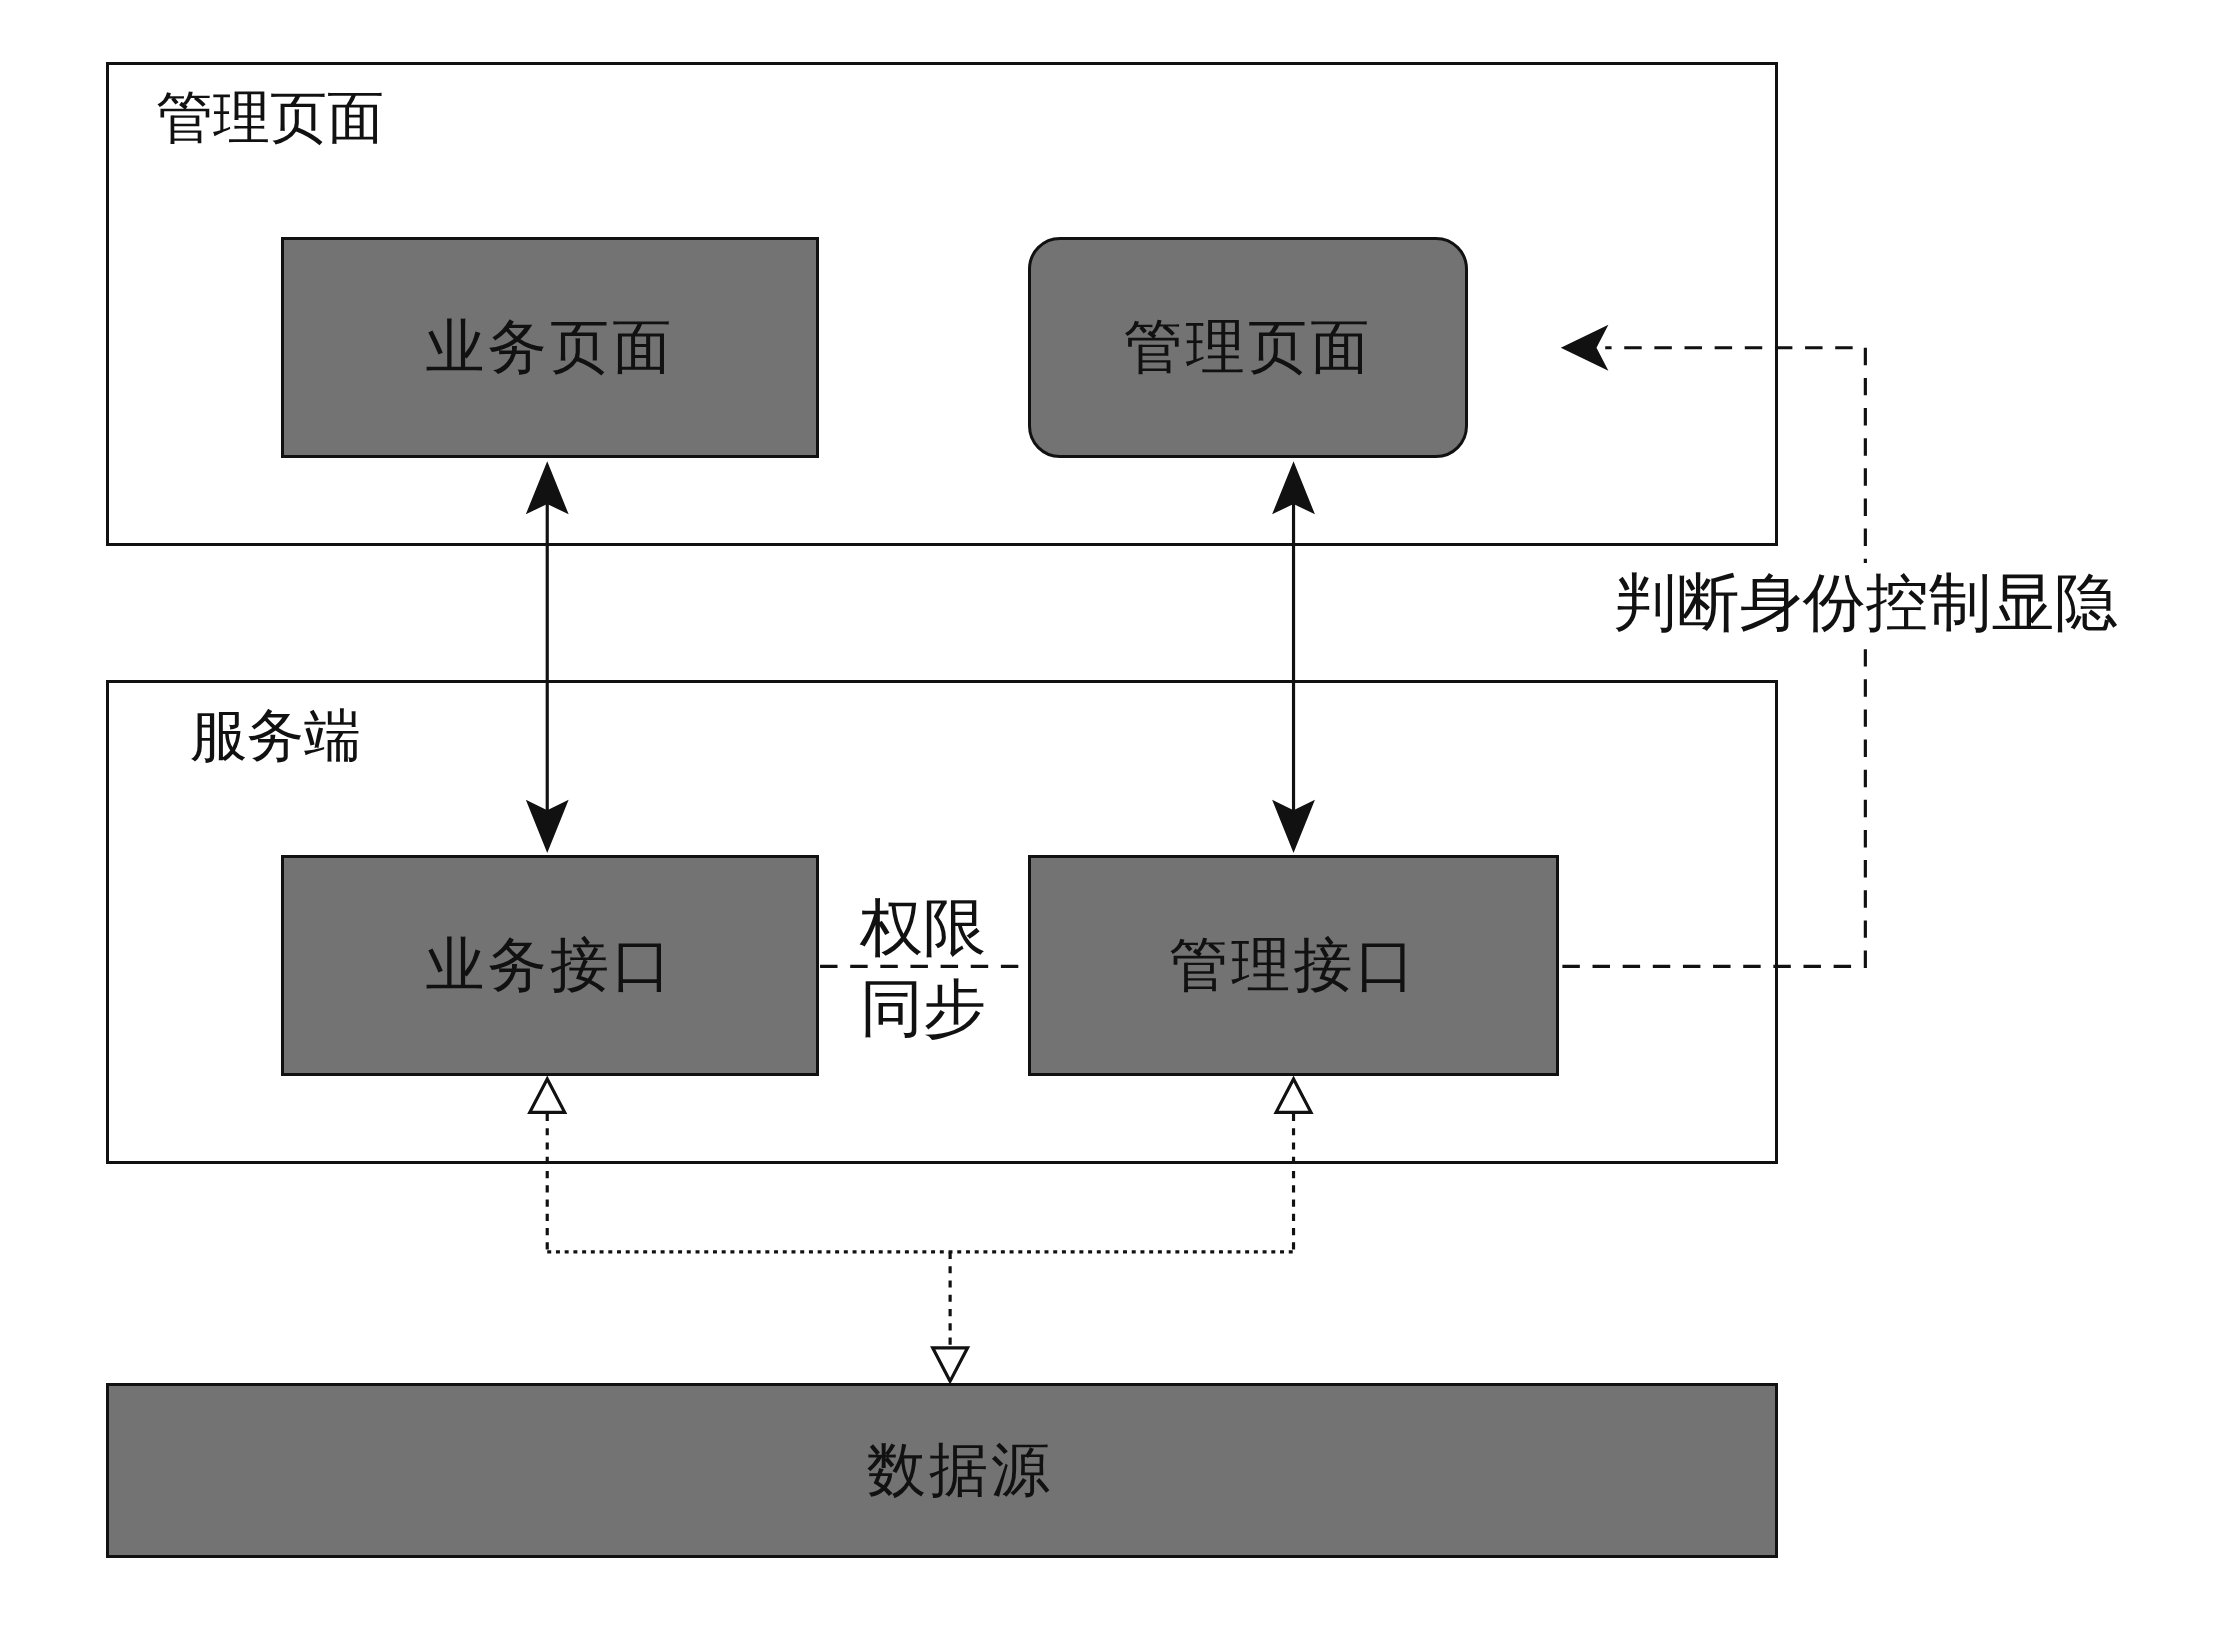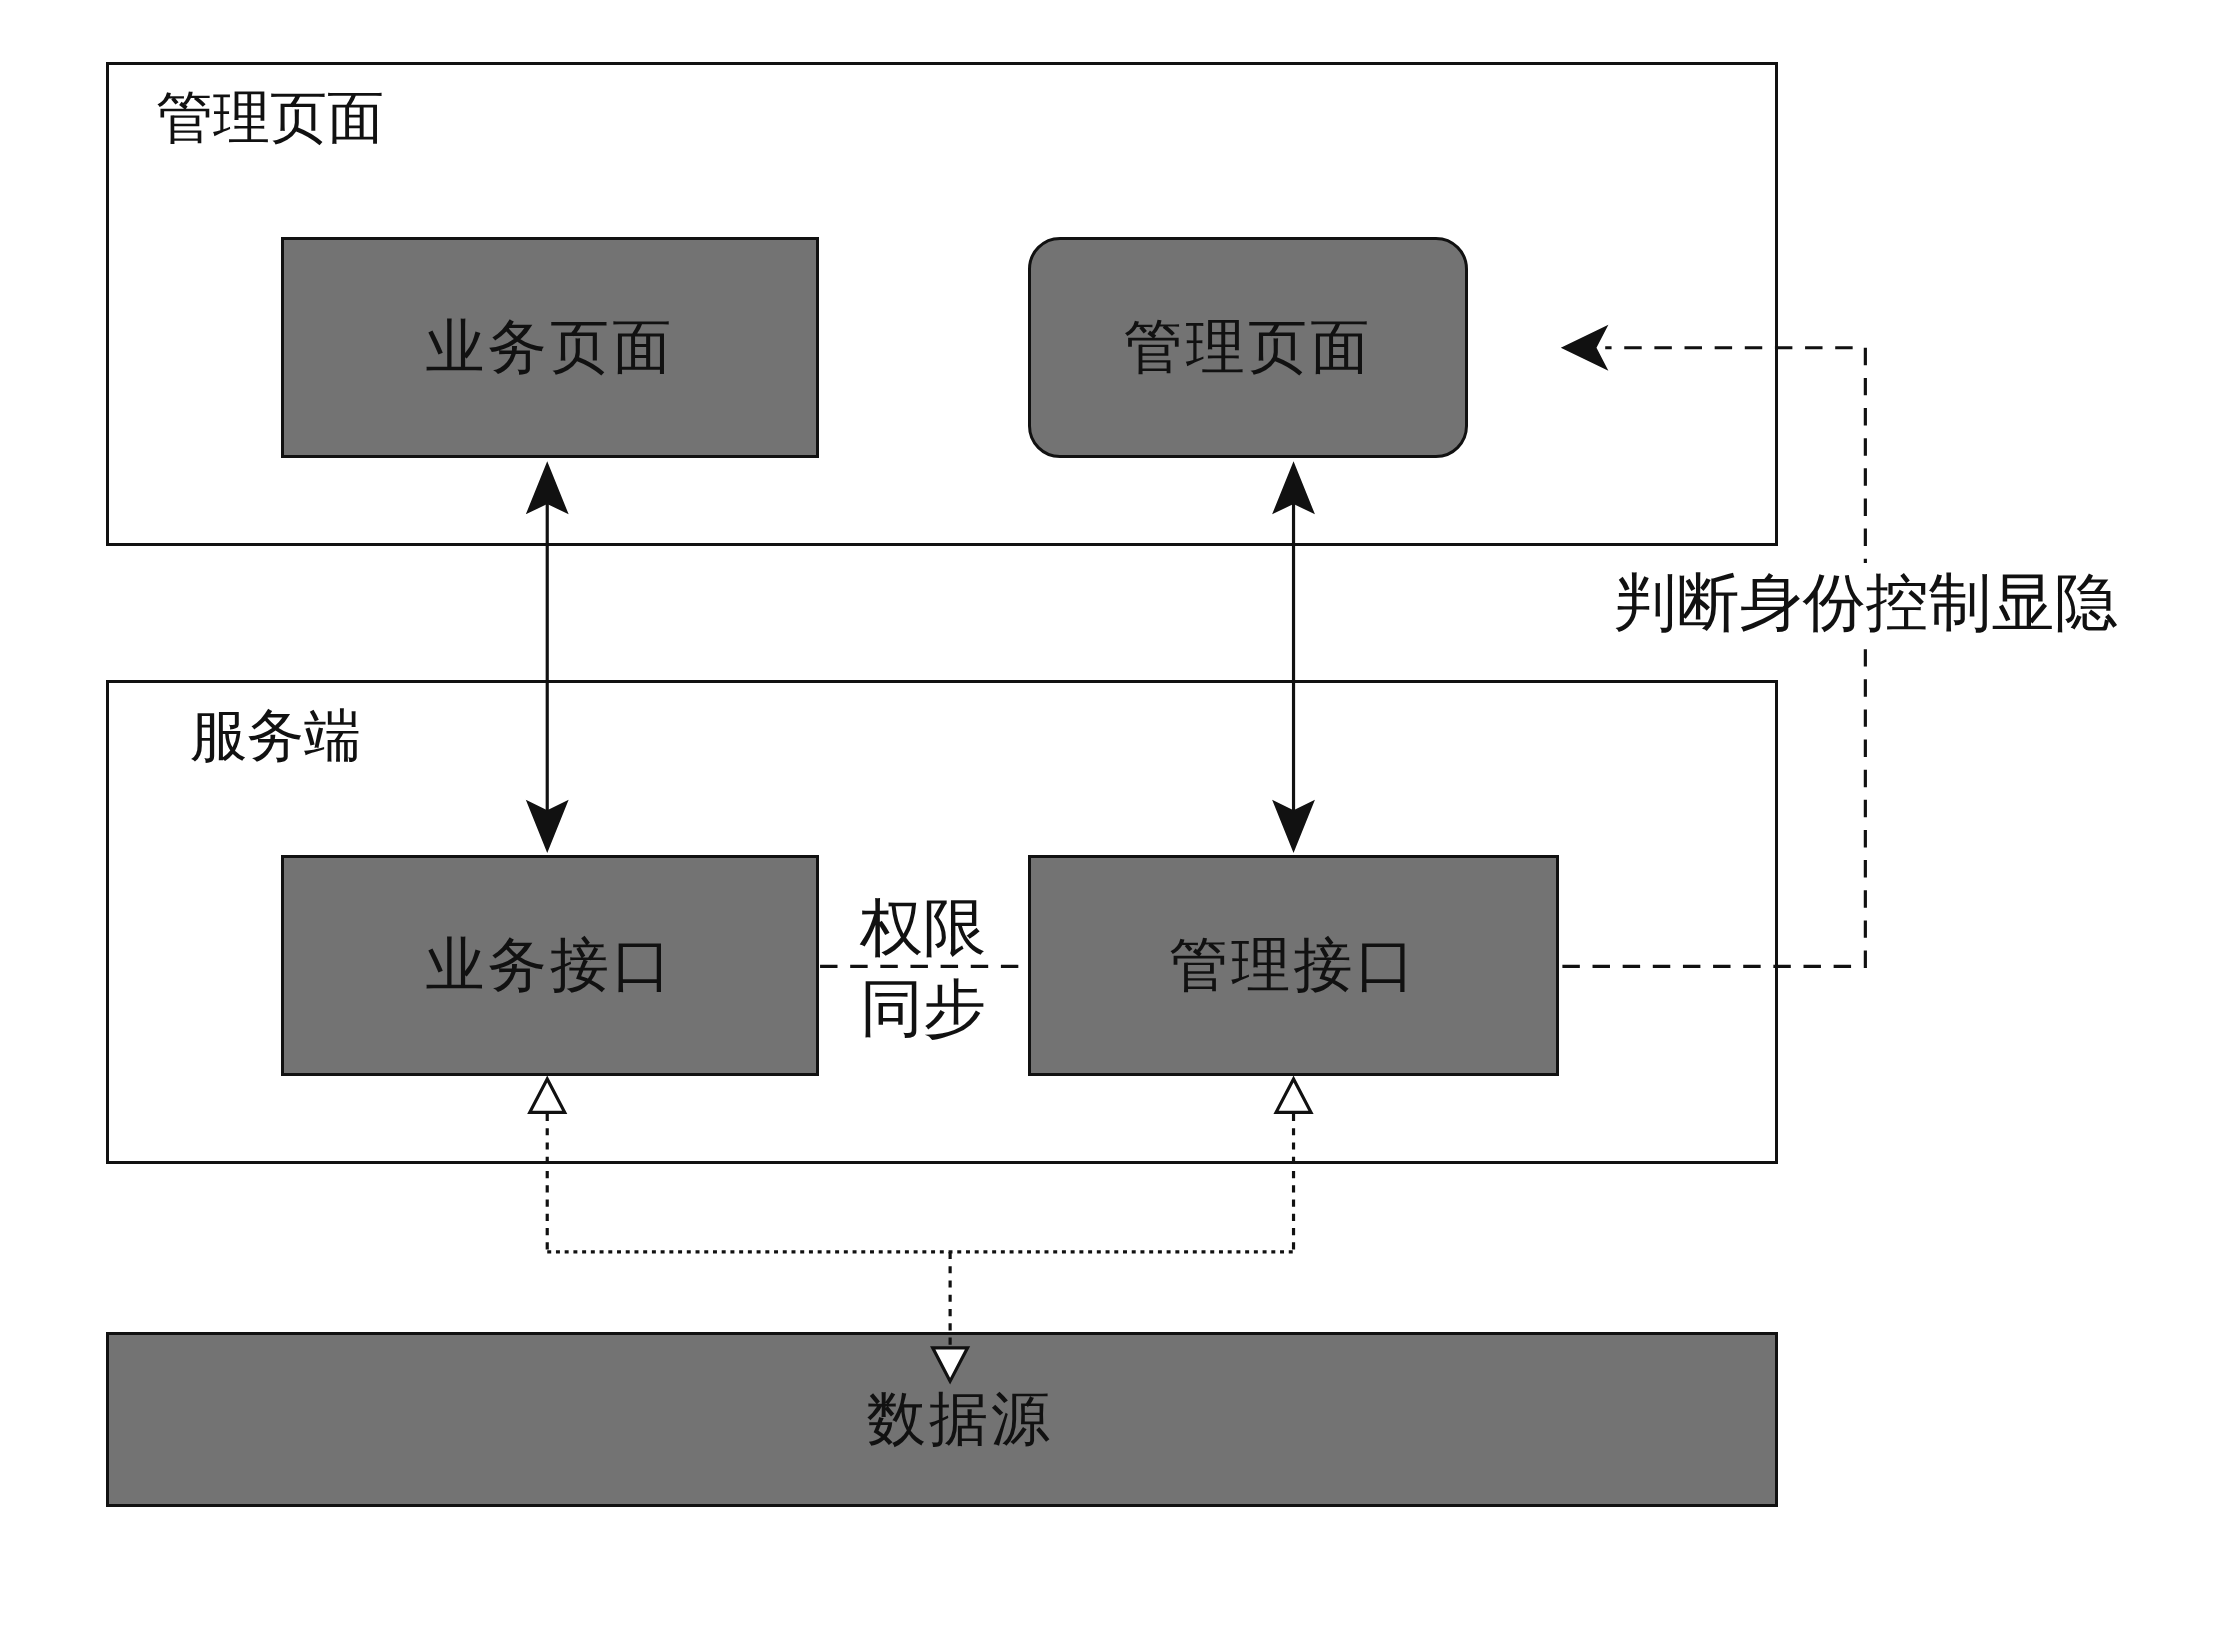--- a/index.html
+++ b/index.html
@@ -61,21 +61,21 @@
 <body>
 
 <div class="canvas">
 
   <div class="container-frame" style="left:106px; top:62px; width:1672px; height:484px;"></div>
   <div class="container-label" style="left:156px; top:86px;">管理页面</div>
 
   <div class="container-frame" style="left:106px; top:680px; width:1672px; height:484px;"></div>
   <div class="container-label" style="left:190px; top:704px;">服务端</div>
 
-  <div class="node-box" style="left:106px; top:1332px; width:1672px; height:175px;padding-left:36px;">
+  <div class="node-box" style="left:106px; top:1383px; width:1672px; height:175px;padding-left:36px;">
     <span class="node-label">数据源</span>
   </div>
 
   <div class="node-box" style="left:281px; top:237px; width:538px; height:221px;">
     <span class="node-label">业务页面</span>
   </div>
 
   <div class="node-box" style="left:1028px; top:237px; width:440px; height:221px;border-radius:32px;">
     <span class="node-label">管理页面</span>
   </div>

